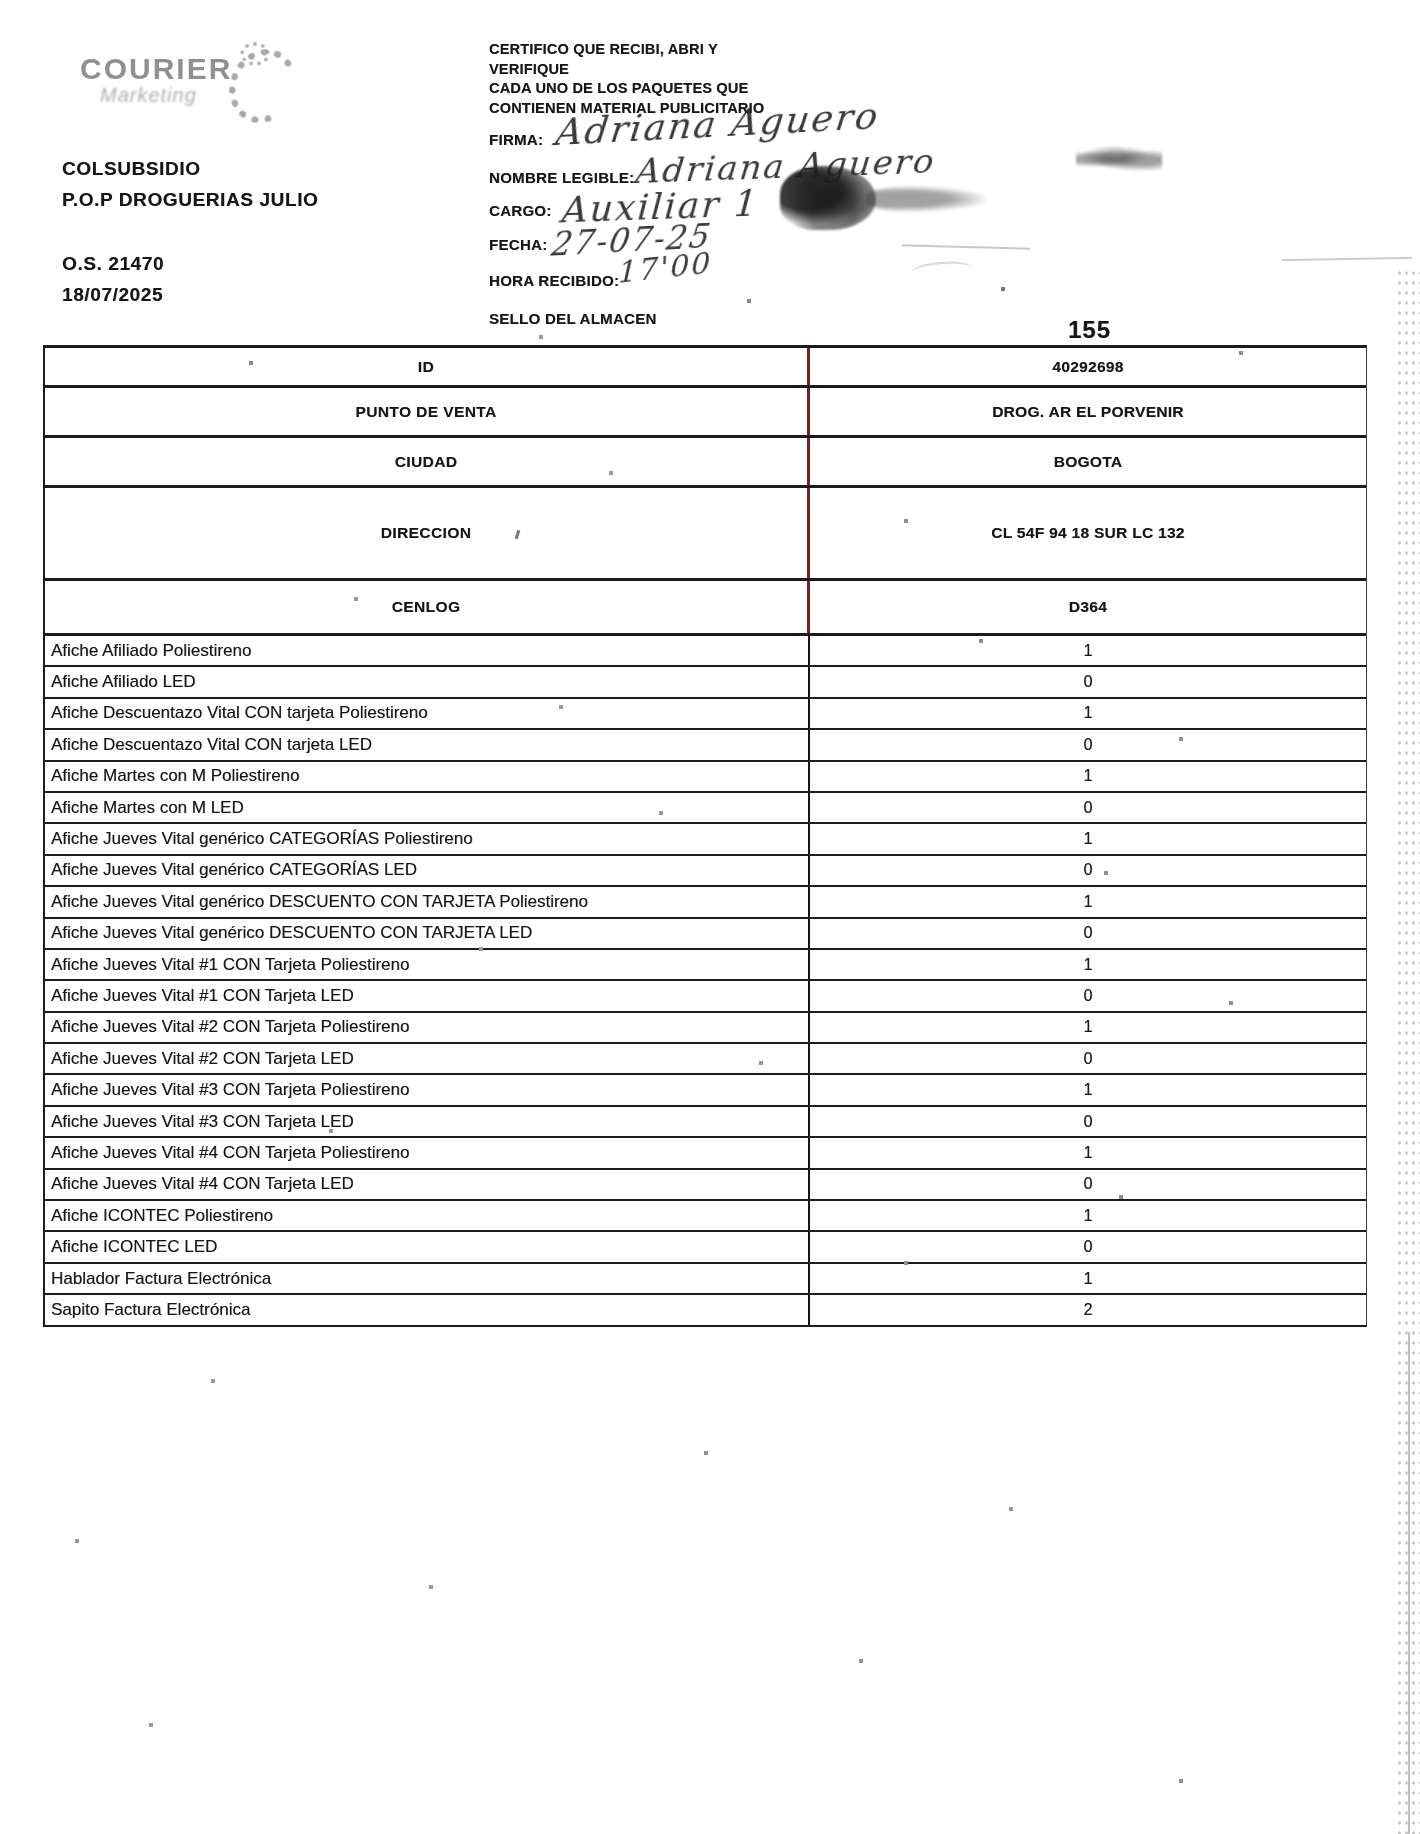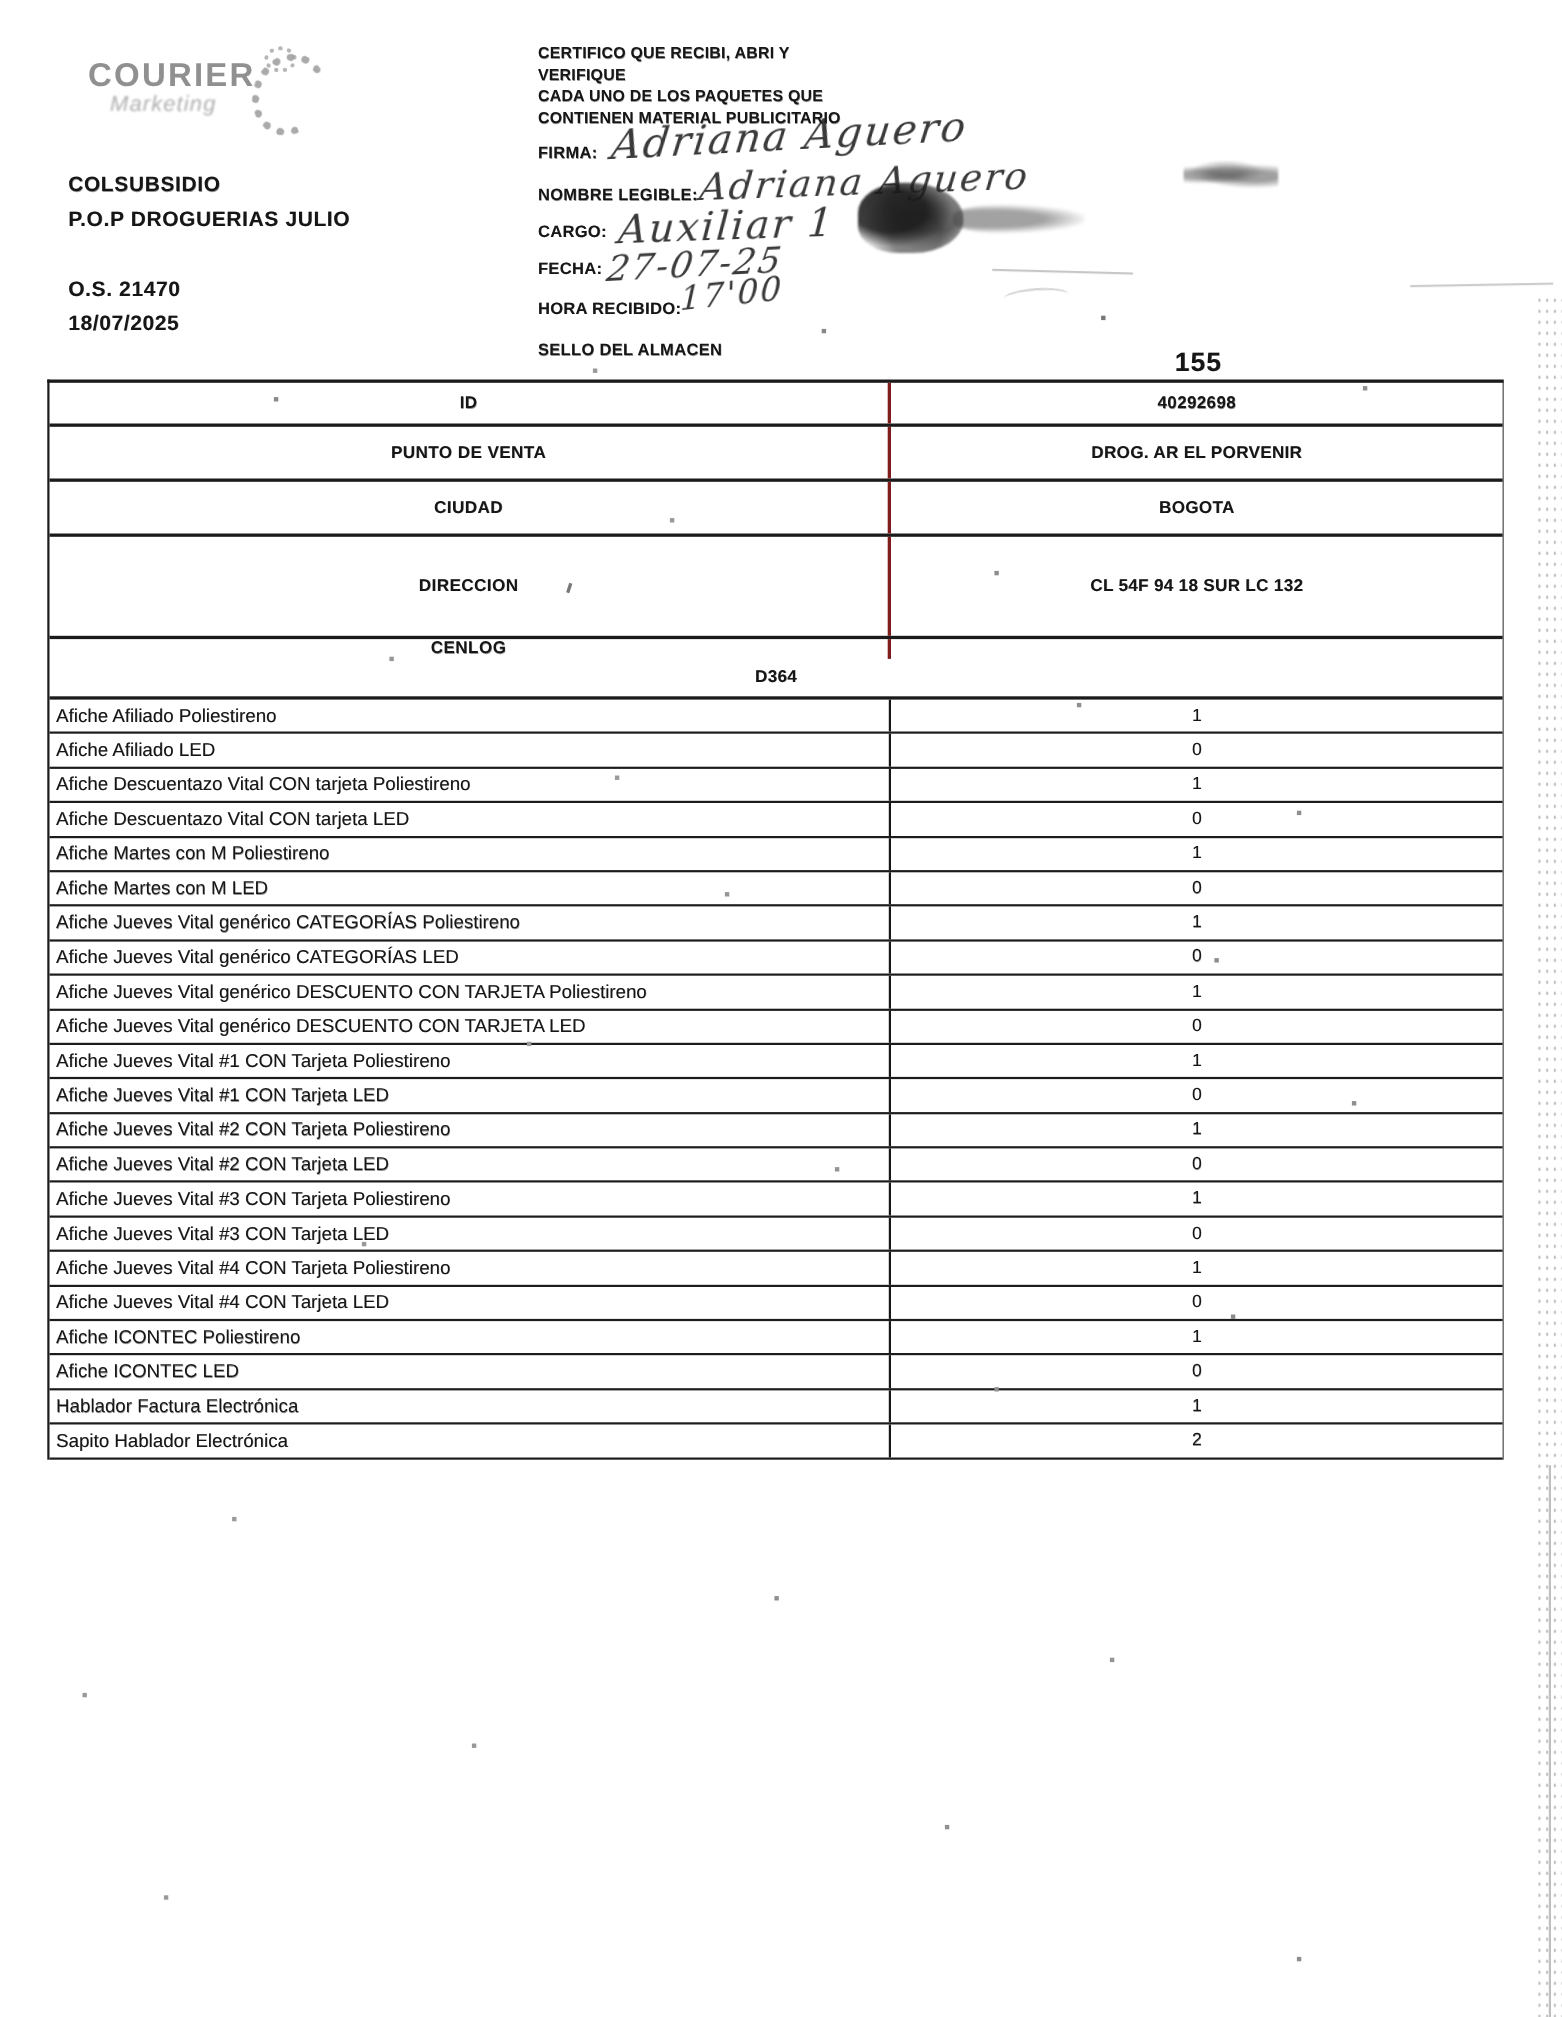--- a/index.html
+++ b/index.html
@@ -84,21 +84,21 @@
   
   .pagenum{left:1068px;top:316px;font-size:24px;font-weight:bold;letter-spacing:1px;}
   
   .tbl{left:43px;top:345px;width:1324px;border-top:3px solid #1b1b1b;border-left:2px solid #1b1b1b;border-right:1px solid #3a3a3a;box-sizing:border-box;}
   .irow{display:flex;box-sizing:border-box;border-bottom:3px solid #1b1b1b;}
   .irow .cl,.item-row .cl{width:765px;box-sizing:border-box;border-right:3px solid #7f1d1d;display:flex;align-items:center;}
   .irow .cl{justify-content:center;}
   .irow .cr,.item-row .cr{flex:1;display:flex;align-items:center;justify-content:center;}
   .irow-label{font-size:15.5px;font-weight:bold;letter-spacing:.4px;}
   .irow-value{font-size:15.5px;font-weight:bold;letter-spacing:.3px;}
-  .h-id{height:40px;} .h-pv{height:50px;} .h-ci{height:50px;} .h-di{height:93px;} .h-ce{height:55px;flex-direction:column;}
+  .h-id{height:40px;} .h-pv{height:50px;} .h-ci{height:50px;} .h-di{height:93px;} .h-ce{height:55px;}
   .item-row{display:flex;box-sizing:border-box;height:31.4px;border-bottom:2.4px solid #1c1c1c;}
   .item-row .cl{padding-left:6px;font-size:17px;border-right:2.5px solid #161616;justify-content:flex-start;}
   .item-row .cr{font-size:16px;}
   
   .edgeband{
     right:0;top:268px;width:24px;height:1566px;opacity:.42;
     background-image:radial-gradient(#6f6f6f 1px, transparent 1.4px);
     background-size:7px 10px;
     filter:blur(.2px);
   }
@@ -283,21 +283,21 @@
         </div>
         <div class="item-row">
           <div class="cl ink soft">Afiche ICONTEC LED</div>
           <div class="cr ink soft">0</div>
         </div>
         <div class="item-row">
           <div class="cl ink soft">Hablador Factura Electrónica</div>
           <div class="cr ink soft">1</div>
         </div>
         <div class="item-row">
-          <div class="cl ink soft">Sapito Hablador Electrónica</div>
+          <div class="cl ink soft">Sapito Factura Electrónica</div>
           <div class="cr ink soft">2</div>
         </div>
       </div>
   </div>
 
   <div class="abs edgeband"></div>
   <div class="abs edgeline"></div>
   <div class="abs specks"></div>
 
 </div>

